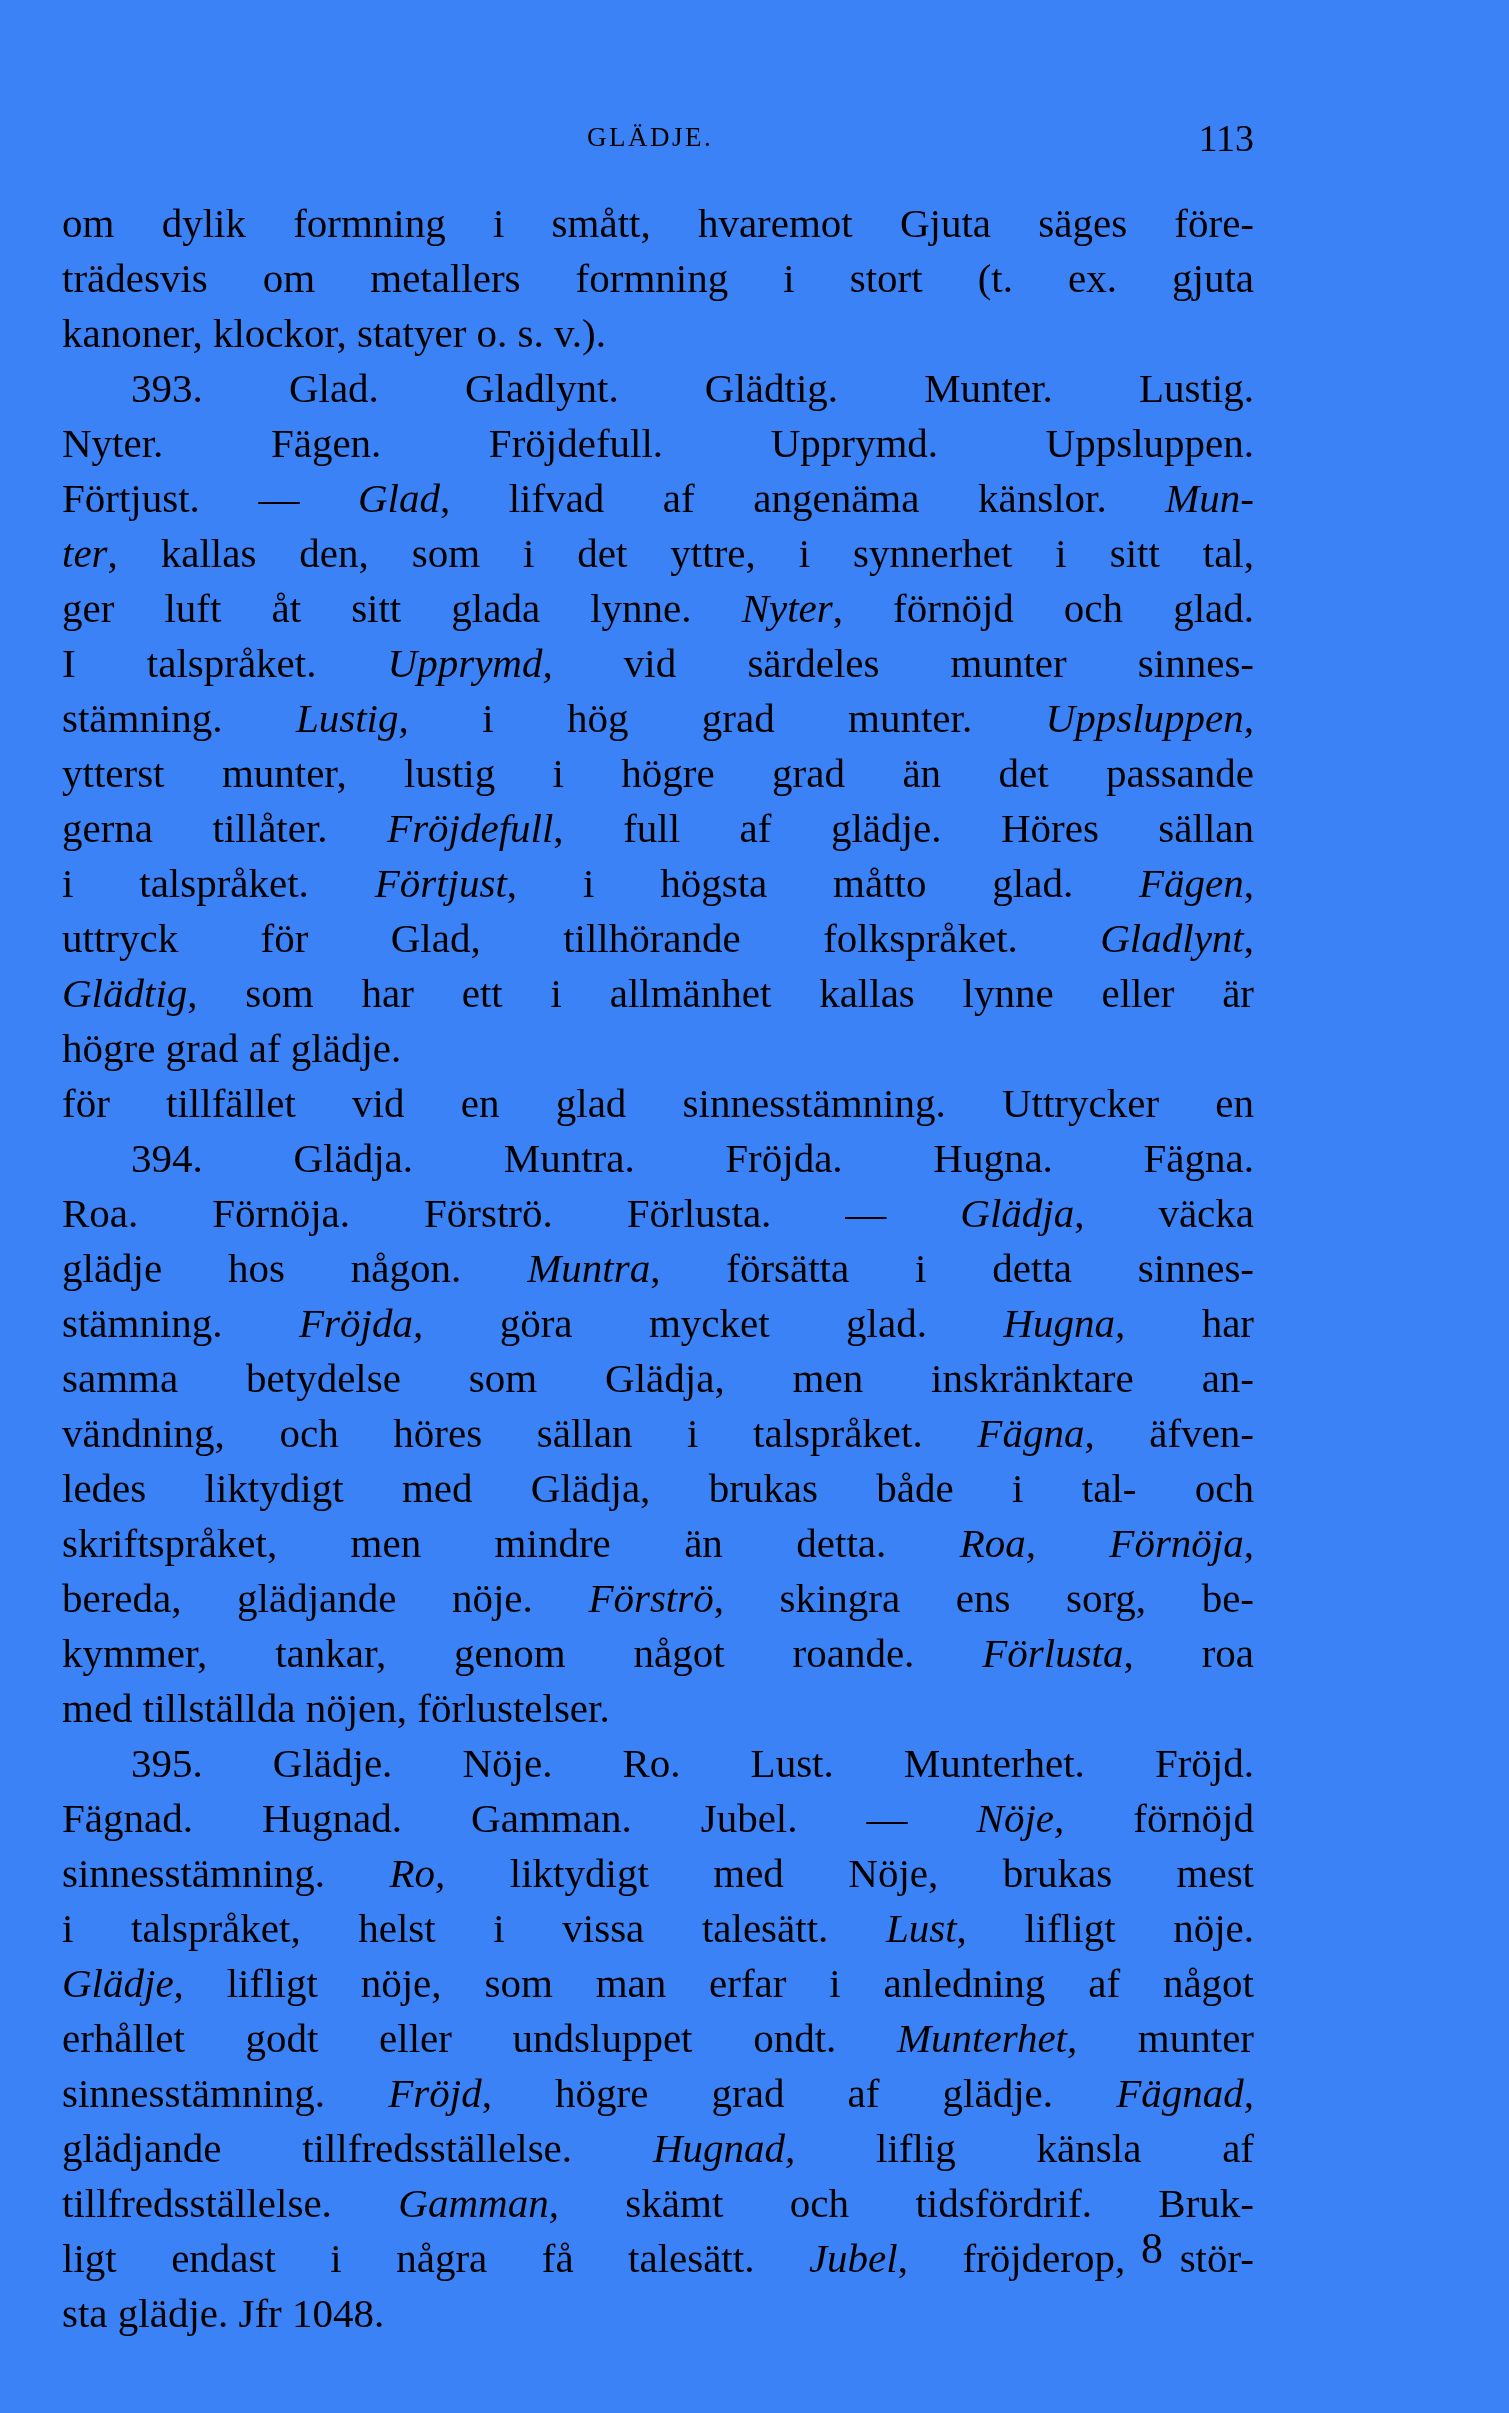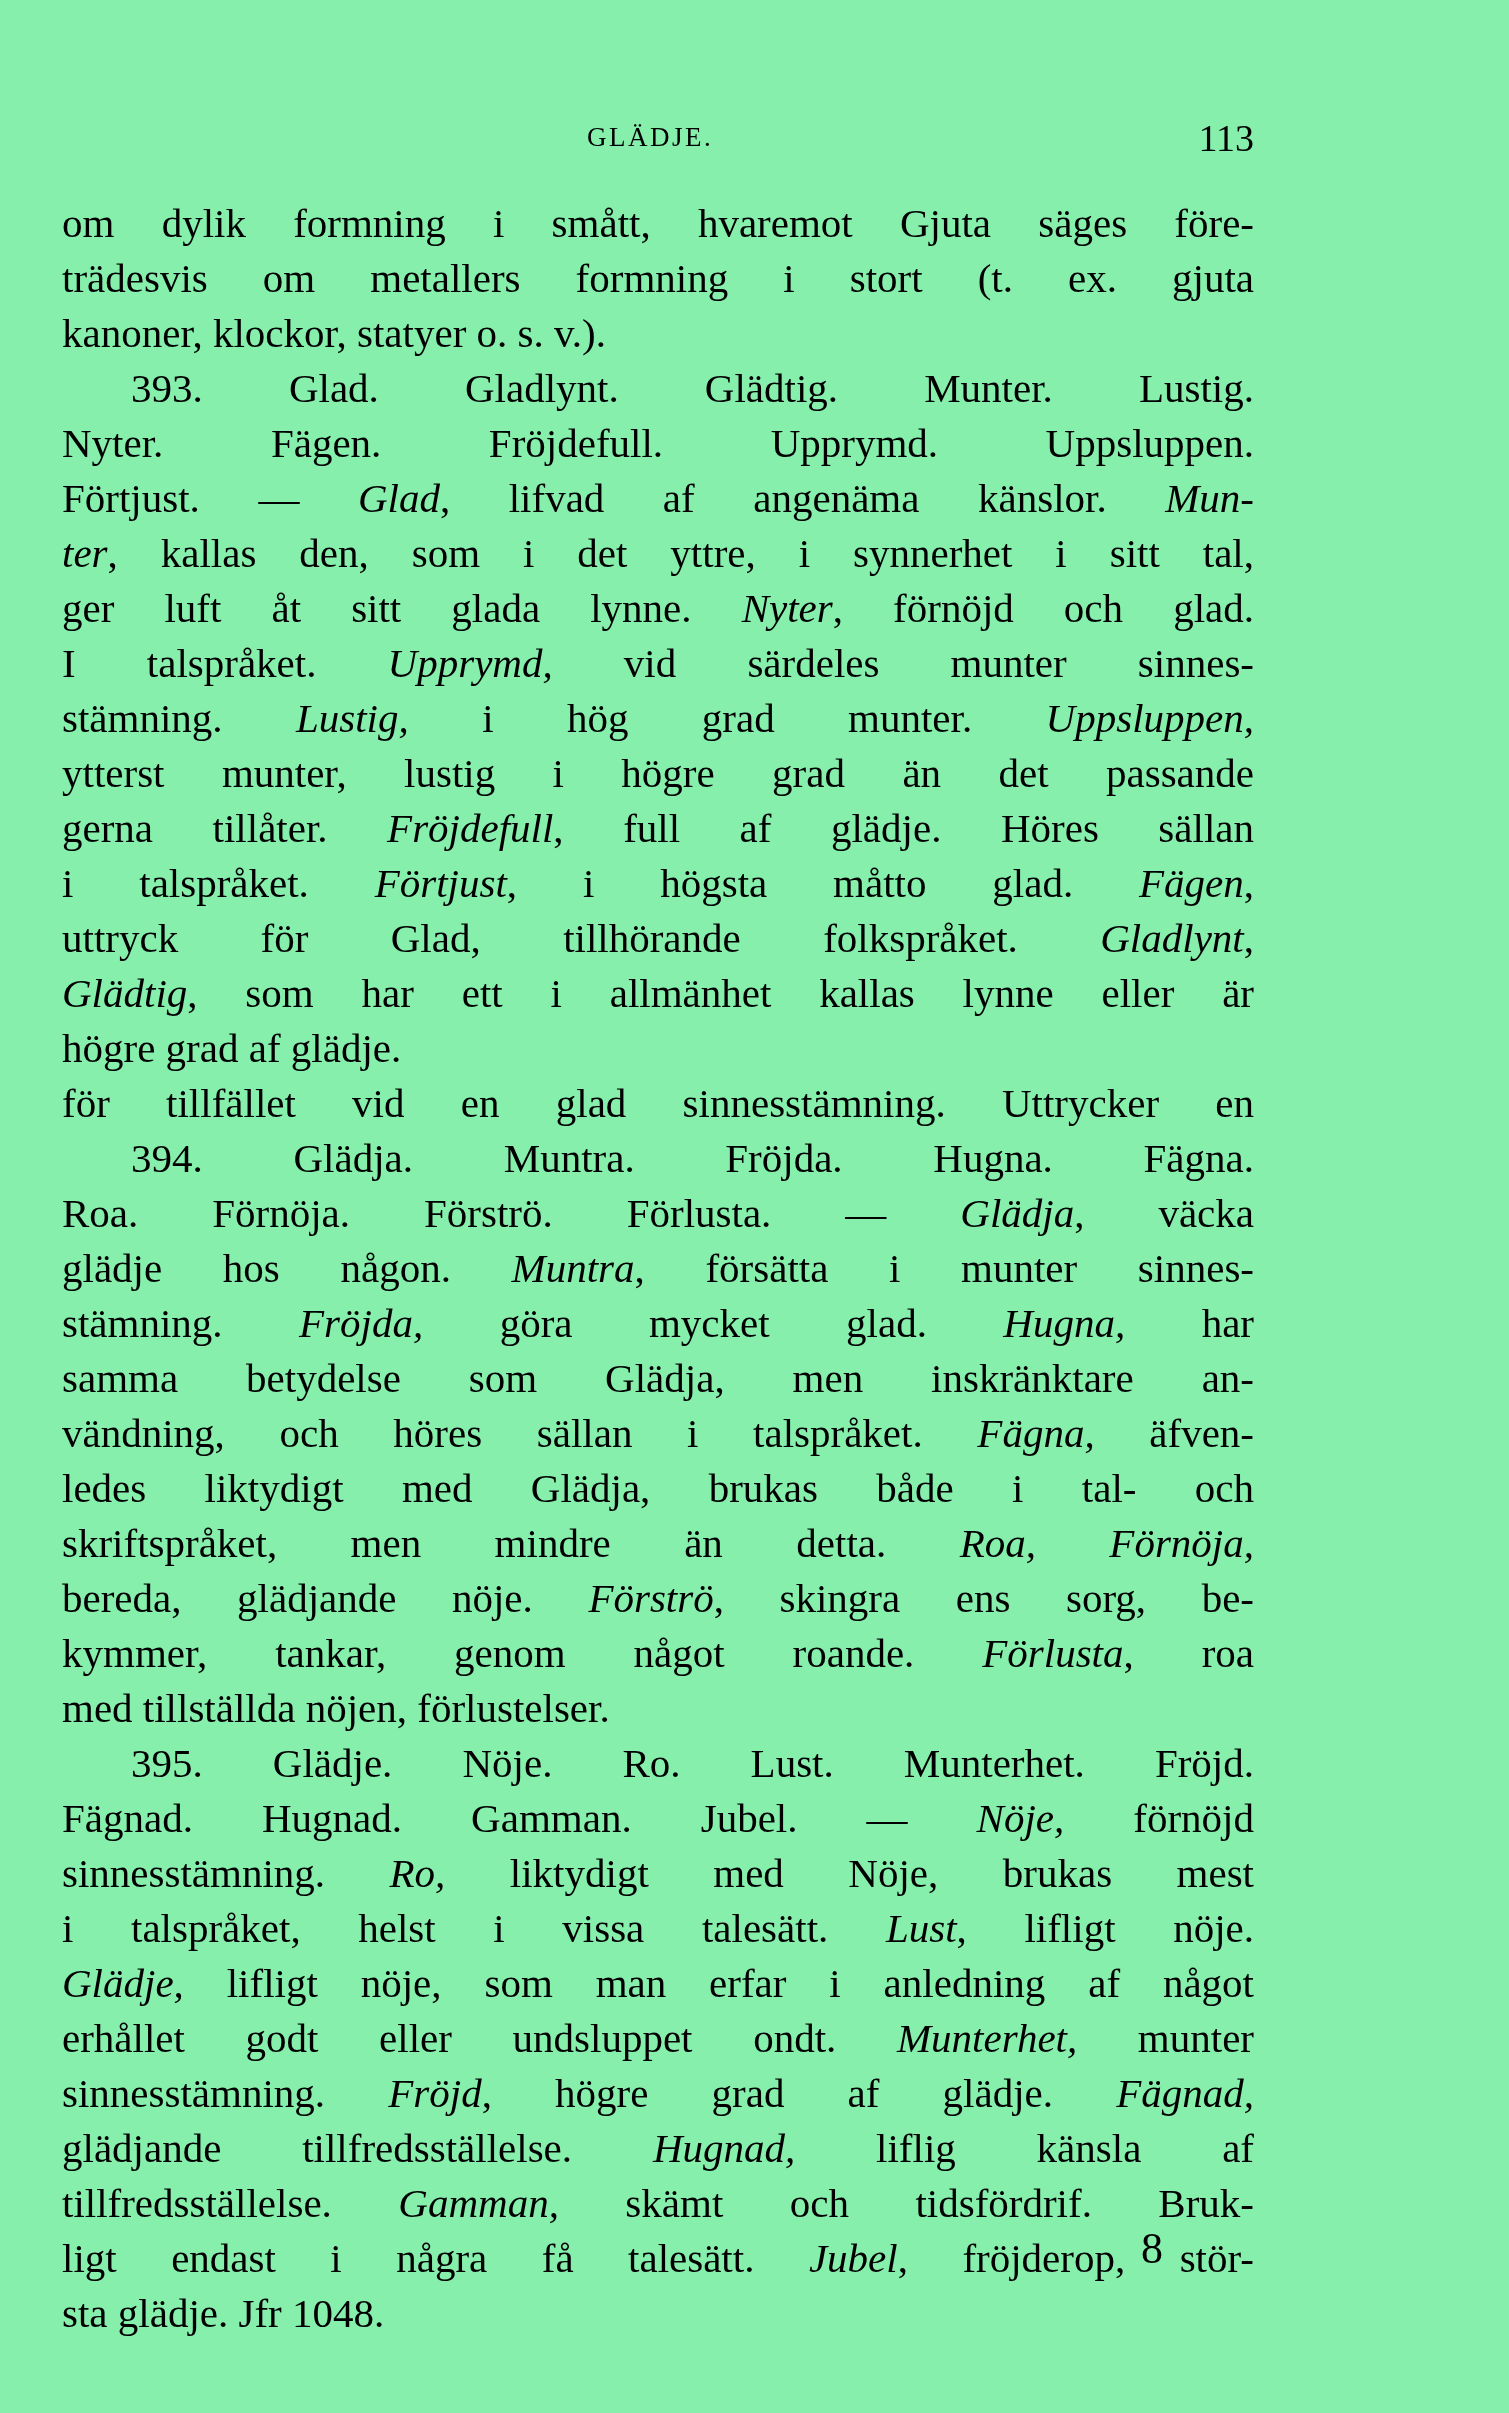--- a/index.html
+++ b/index.html
@@ -1,17 +1,17 @@
 <!DOCTYPE html>
 <html style="font-size:10px"><head>
 <meta charset="utf-8">
 <style>
   html, body { margin: 0; padding: 0; background: #ffffff; }
   body { width: 1509px; height: 2413px; position: relative; overflow: hidden; color: #000; }
-  .page { position: absolute; left: 0; top: 0; width: 1509px; height: 2413px; background: #86efac; }
+  .page { position: absolute; left: 0; top: 0; width: 1509px; height: 2413px; background: #3b82f6; }
   .running-head {
     position: absolute; top: 116px; left: 62px; width: 1192px; height: 49px;
     font-family: "Liberation Serif", "DejaVu Serif", serif;
   }
   .running-title {
     position: absolute; left: 525px; top: 6.2px;
     font-size: 27px; letter-spacing: 2.5px;
   }
   .page-number {
     position: absolute; right: 0; top: 0;
@@ -56,21 +56,21 @@
       <span class="line"><span>stämning. </span><span class="it">Lustig,</span><span> i hög grad munter. </span><span class="it">Uppsluppen,</span></span>
       <span class="line"><span>ytterst munter, lustig i högre grad än det passande</span></span>
       <span class="line"><span>gerna tillåter. </span><span class="it">Fröjdefull</span><span>, full af glädje. Höres sällan</span></span>
       <span class="line"><span>i talspråket. </span><span class="it">Förtjust</span><span>, i högsta måtto glad. </span><span class="it">Fägen</span><span>,</span></span>
       <span class="line"><span>uttryck för Glad, tillhörande folkspråket. </span><span class="it">Gladlynt</span><span>,</span></span>
       <span class="line"><span class="it">Glädtig</span><span>, som har ett i allmänhet kallas lynne eller är</span></span>
       <span class="line last"><span>högre grad af glädje.</span></span>
       <span class="line"><span>för tillfället vid en glad sinnesstämning. Uttrycker en</span></span>
       <span class="line indent"><span>394. </span><span class="hw">Glädja. Muntra. Fröjda. Hugna. Fägna.</span></span>
       <span class="line"><span class="hw">Roa. Förnöja. Förströ. Förlusta.</span><span> — </span><span class="it">Glädja</span><span>, väcka</span></span>
-      <span class="line"><span>glädje hos någon. </span><span class="it">Muntra</span><span>, försätta i munter sinnes-</span></span>
+      <span class="line"><span>glädje hos någon. </span><span class="it">Muntra</span><span>, försätta i detta sinnes-</span></span>
       <span class="line"><span>stämning. </span><span class="it">Fröjda,</span><span> göra mycket glad. </span><span class="it">Hugna,</span><span> har</span></span>
       <span class="line"><span>samma betydelse som Glädja, men inskränktare an-</span></span>
       <span class="line"><span>vändning, och höres sällan i talspråket. </span><span class="it">Fägna,</span><span> äfven-</span></span>
       <span class="line"><span>ledes liktydigt med Glädja, brukas både i tal- och</span></span>
       <span class="line"><span>skriftspråket, men mindre än detta. </span><span class="it">Roa, Förnöja,</span></span>
       <span class="line"><span>bereda, glädjande nöje. </span><span class="it">Förströ</span><span>, skingra ens sorg, be-</span></span>
       <span class="line"><span>kymmer, tankar, genom något roande. </span><span class="it">Förlusta</span><span>, roa</span></span>
       <span class="line last"><span>med tillställda nöjen, förlustelser.</span></span>
       <span class="line indent"><span>395. </span><span class="hw">Glädje. Nöje. Ro. Lust. Munterhet. Fröjd.</span></span>
       <span class="line"><span class="hw">Fägnad. Hugnad. Gamman. Jubel.</span><span> — </span><span class="it">Nöje,</span><span> förnöjd</span></span>

